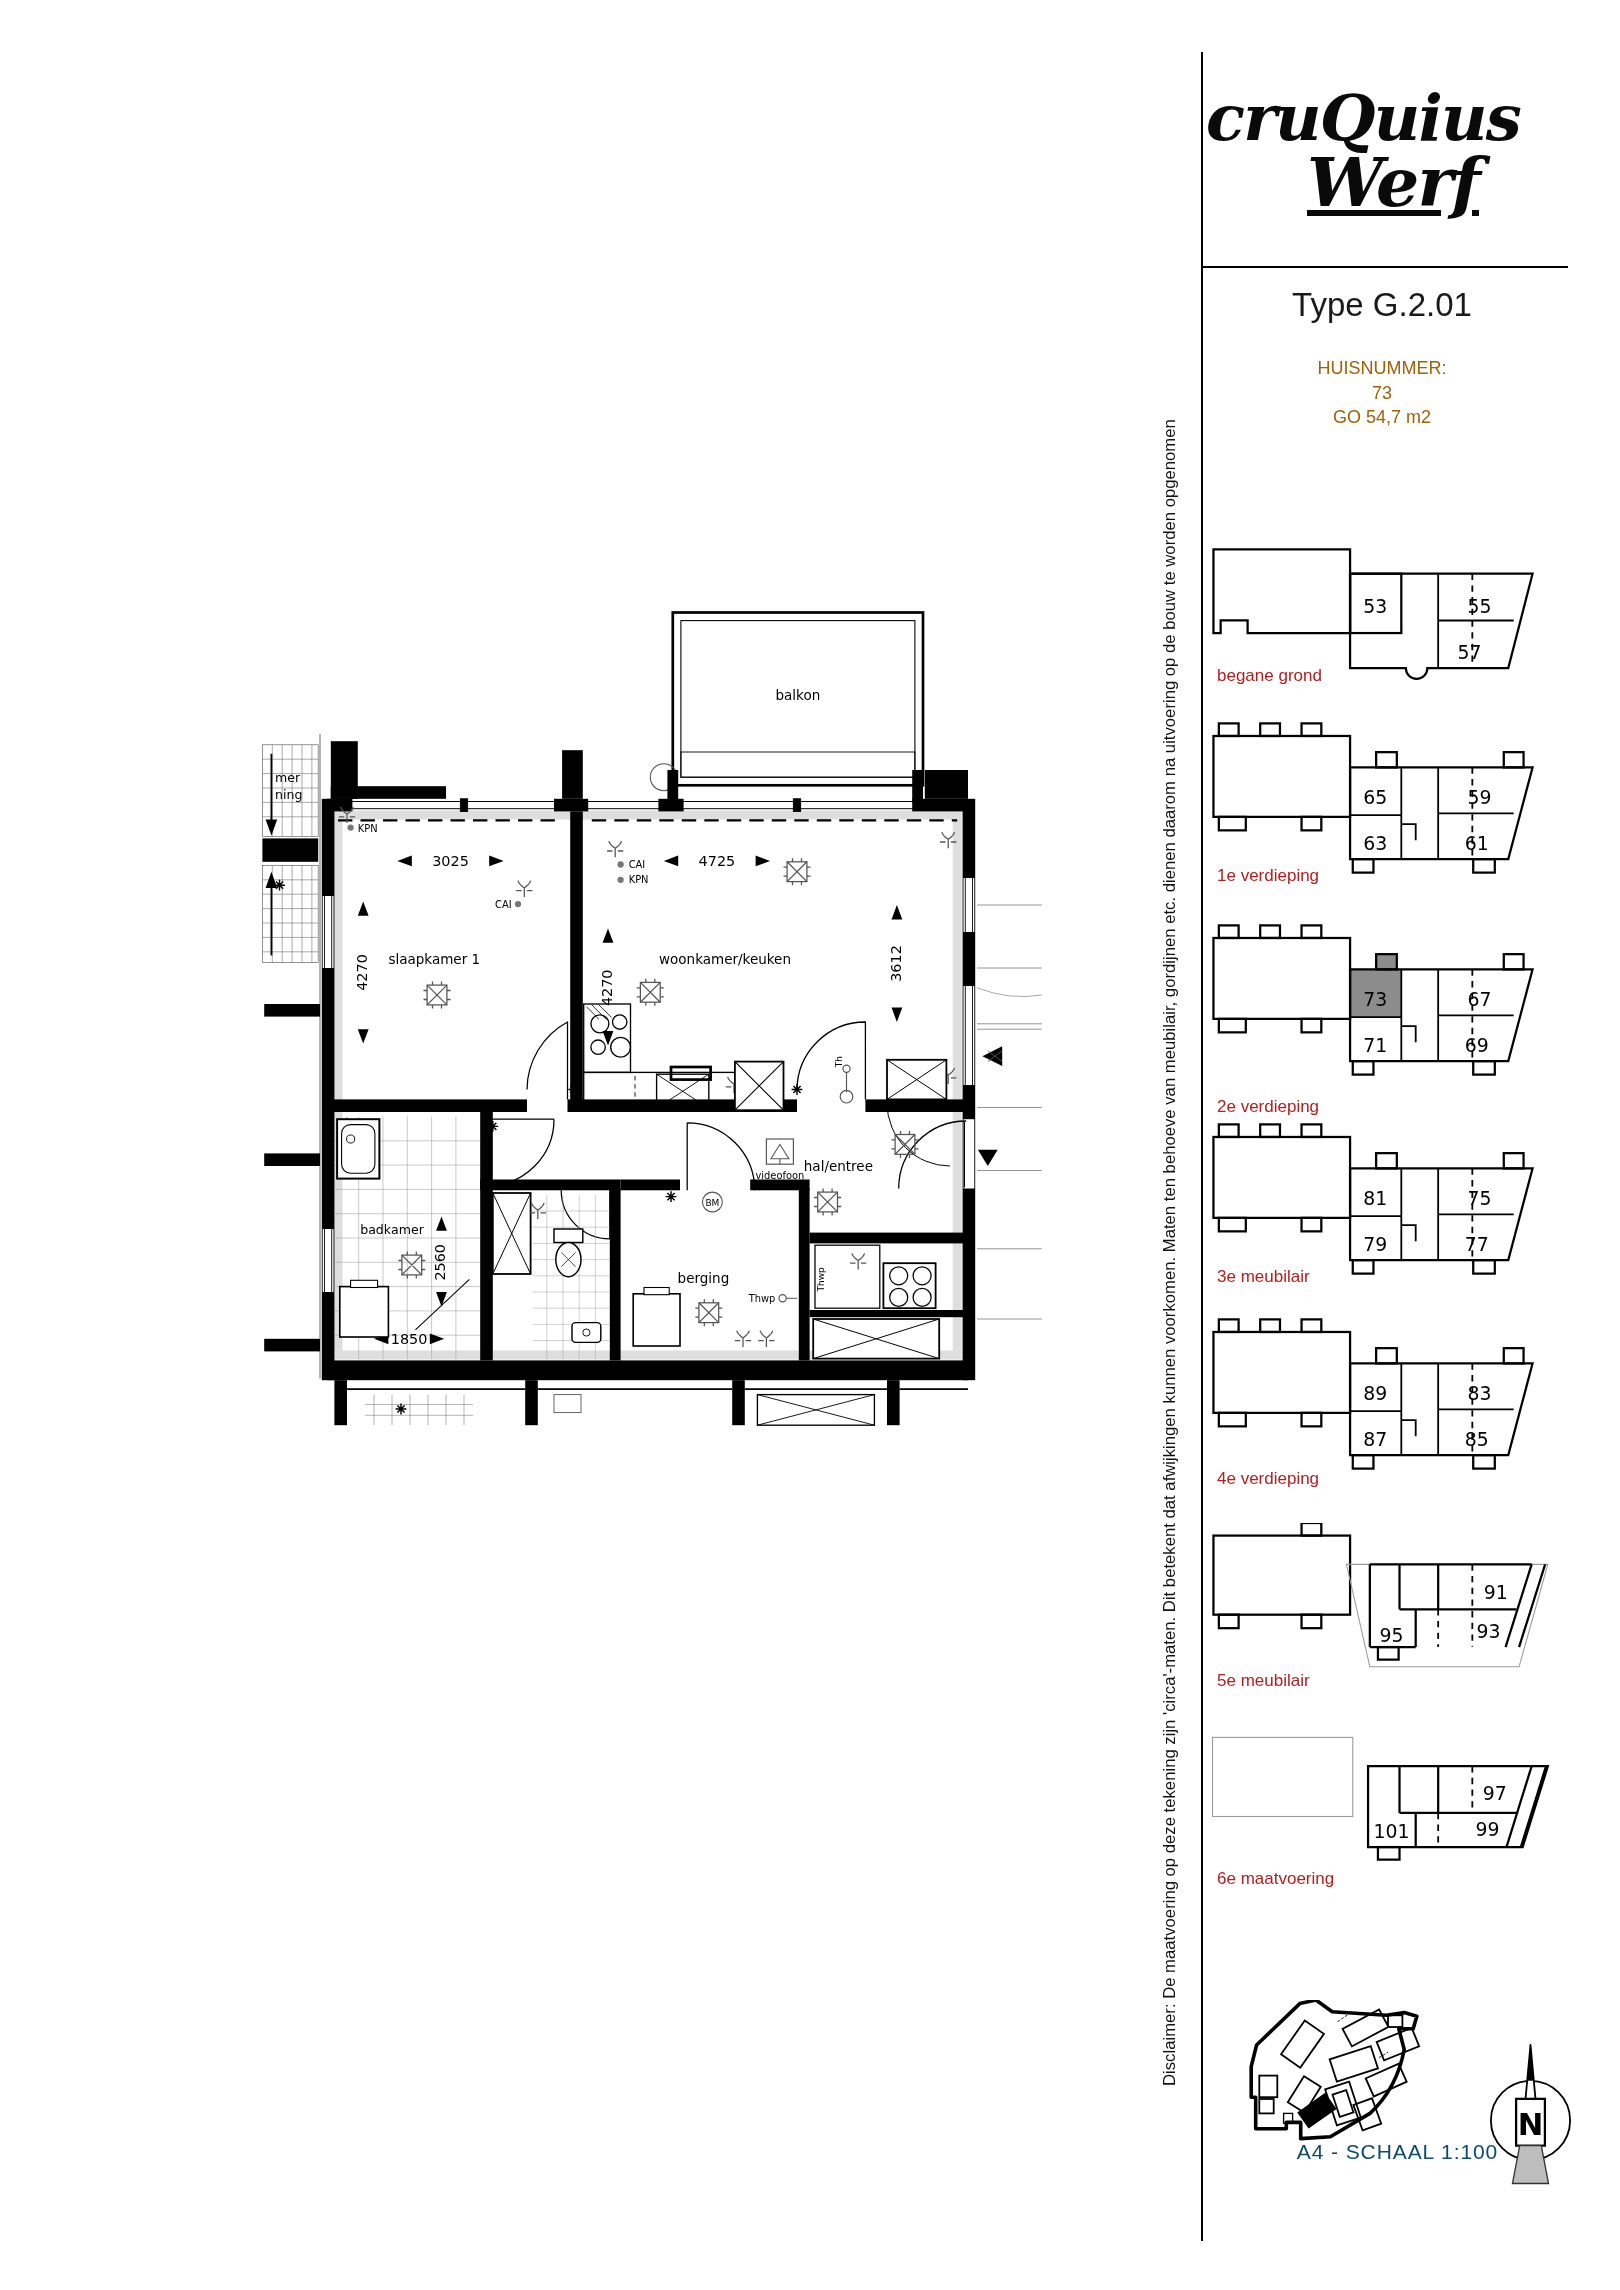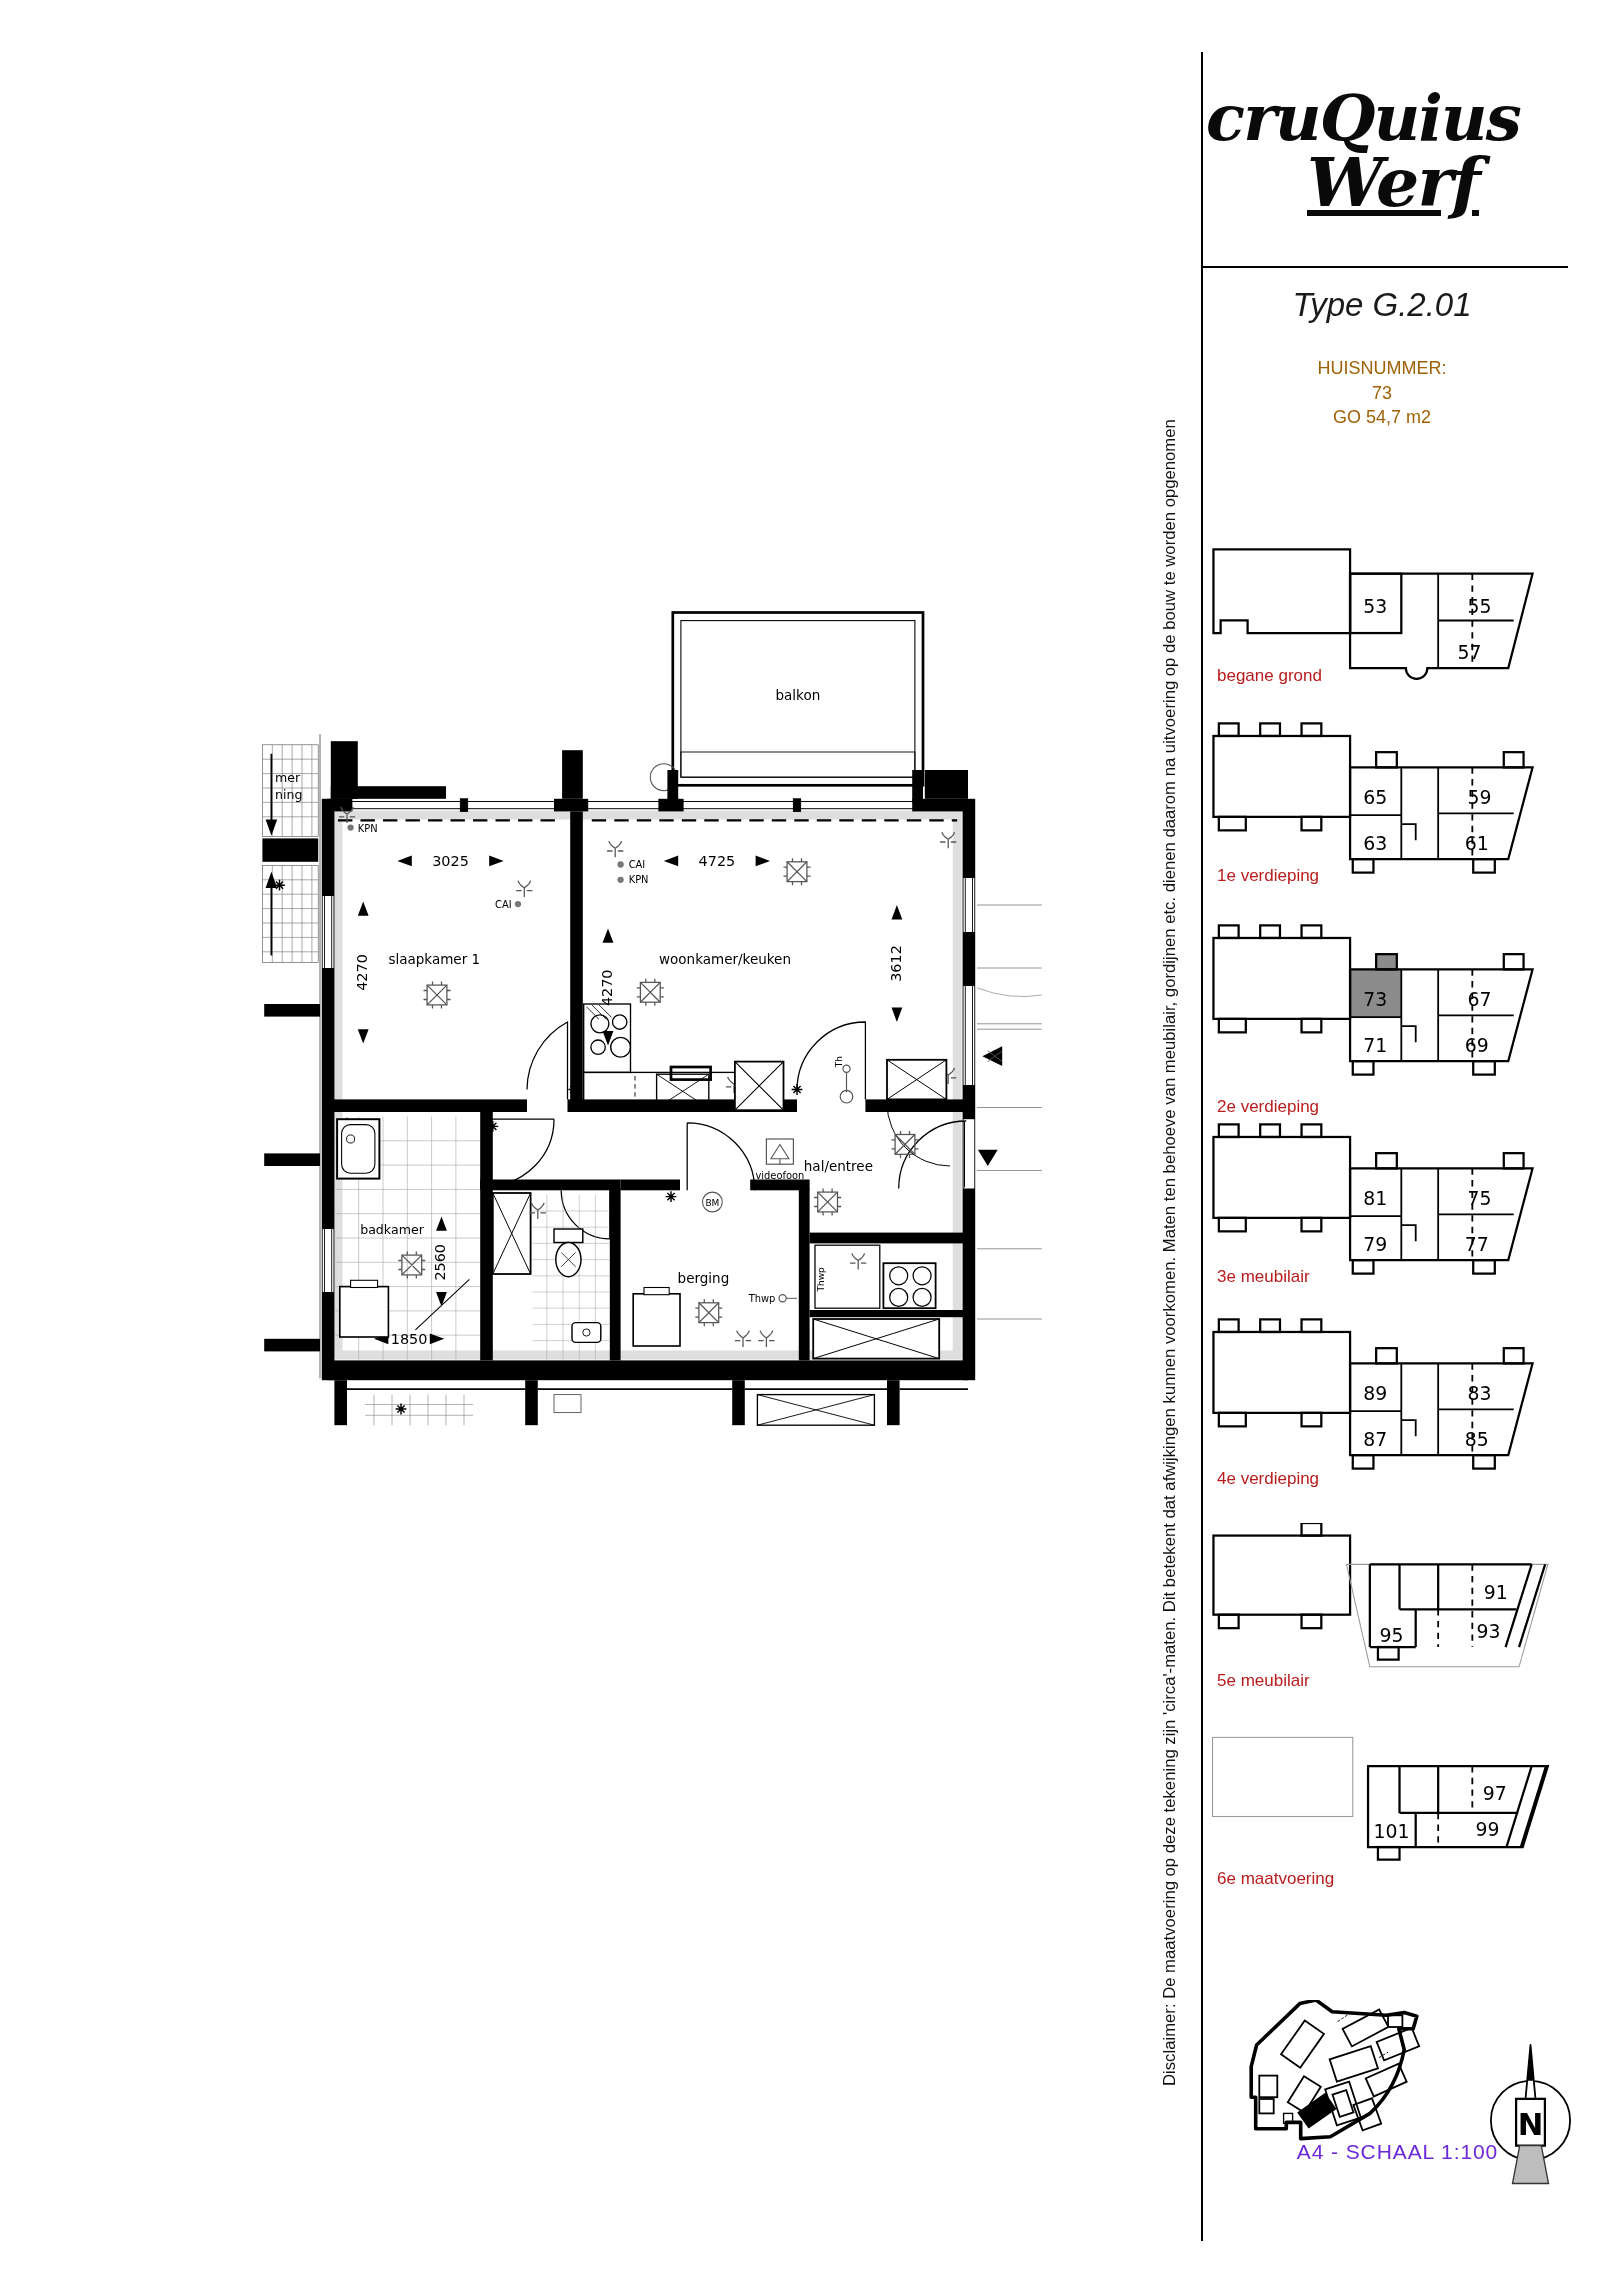--- a/index.html
+++ b/index.html
@@ -6,28 +6,28 @@
   body{width:1620px;height:2291px;position:relative;font-family:"Liberation Sans",sans-serif;color:#000;overflow:hidden;}
   .abs{position:absolute;}
   
   #side-vline{left:1201px;top:52px;width:1.8px;height:2189px;background:#000;}
   #logo-hline{left:1201px;top:266px;width:367px;height:1.8px;background:#000;}
   
   .logo{font-family:"DejaVu Serif",serif;font-style:italic;font-weight:700;color:#0a0a0a;line-height:1;}
   #logo1{left:1206px;top:86px;font-size:64px;letter-spacing:-1.8px;}
   #logo2{left:1307px;top:148px;font-size:68px;letter-spacing:-1.8px;text-decoration:underline;}
   
-  #type-title{left:1202px;top:286px;width:360px;text-align:center;font-size:33px;color:#1a1a1a;font-style:italic;}
+  #type-title{left:1202px;top:286px;width:360px;text-align:center;font-size:33px;color:#1a1a1a;}
   .subhead{left:1202px;width:360px;text-align:center;font-size:18px;color:#a16207;}
   
   .lvl-label{font-size:17px;color:#b91c1c;}
   
   #disclaimer{left:1160px;top:2086px;transform:rotate(-90deg);transform-origin:0 0;white-space:nowrap;font-size:16.7px;color:#111;}
   
-  #scale-text{left:1249px;top:2140px;width:297px;text-align:center;font-size:21px;letter-spacing:0.9px;color:#6d28d9;}
+  #scale-text{left:1249px;top:2140px;width:297px;text-align:center;font-size:21px;letter-spacing:0.9px;color:#0c4a6e;}
   svg{display:block;}
   text{font-family:"DejaVu Sans",sans-serif;fill:#000;}
   .lvl-svg text{font-size:21px;}
 </style>
 </head>
 <body>
 
 <svg class="abs" style="left:257px;top:599px" width="792" height="837" viewBox="0 0 880 930">
   <defs>
     <g id="lt" stroke="#555" stroke-width="1.4" fill="none">

